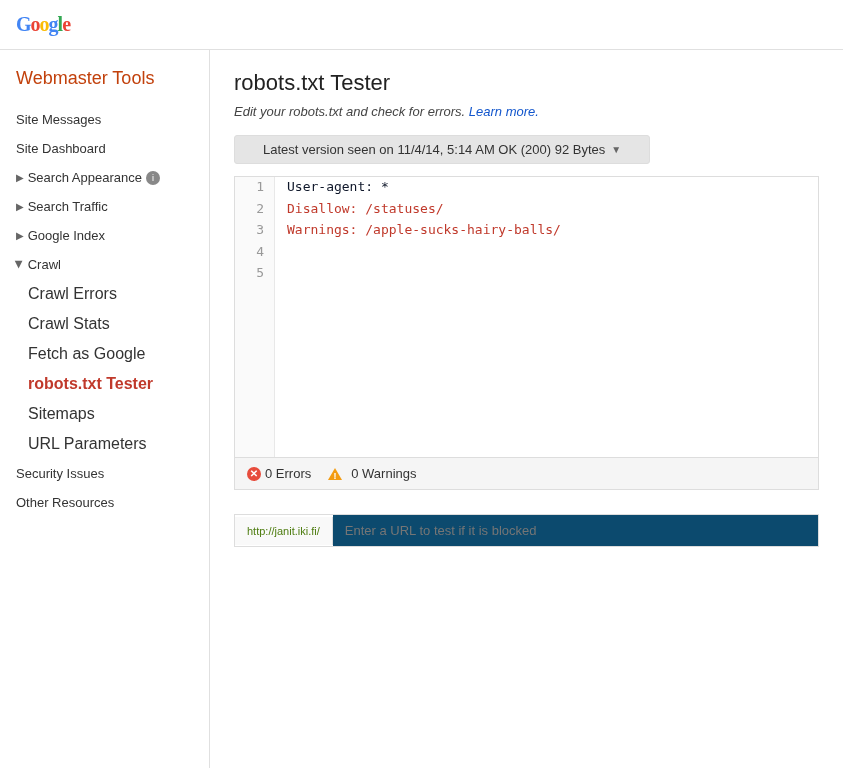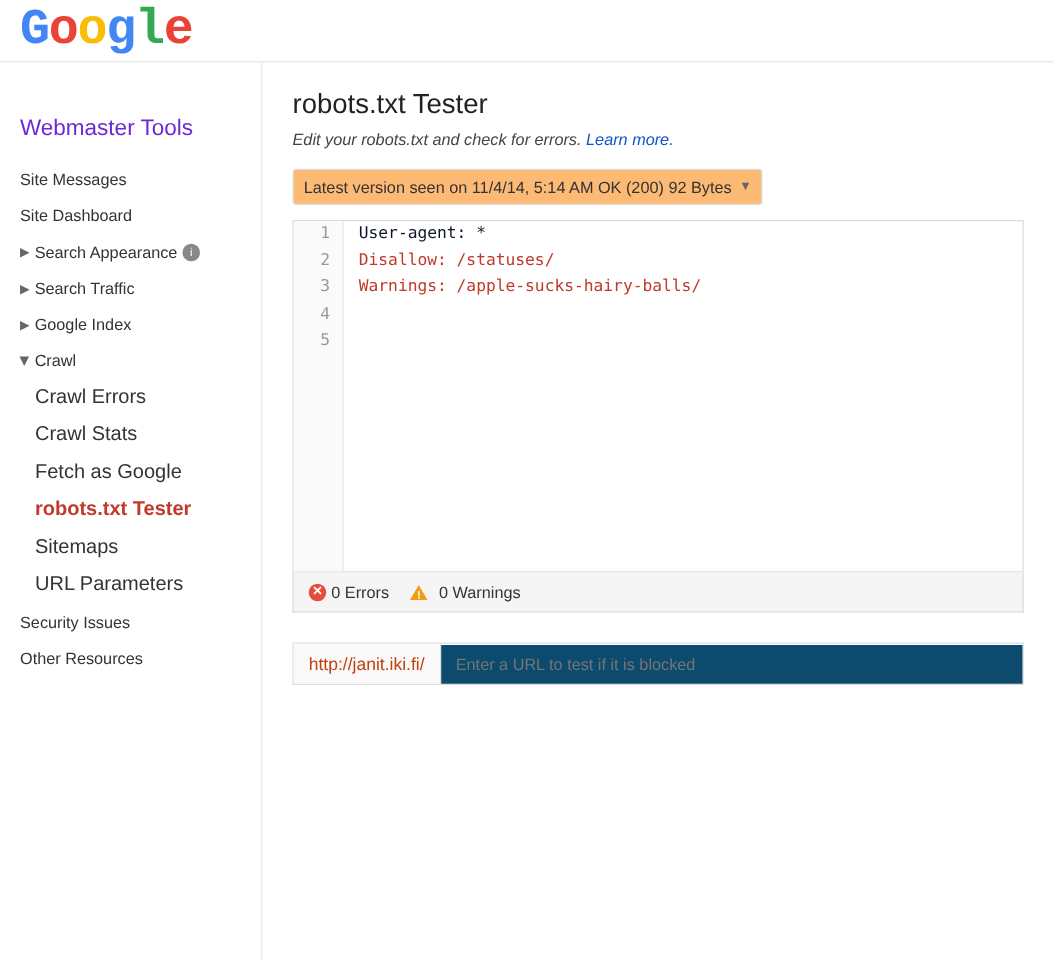--- a/index.html
+++ b/index.html
@@ -10,22 +10,22 @@
       height: 50px;
       border-bottom: 1px solid #e0e0e0;
       display: flex;
       align-items: center;
       padding: 0 16px;
       background: #fff;
     }
 
     
     .google-logo {
-      font-family: Liberation Mono, monospace;
-      font-size: 40px;
+      font-family: Liberation Serif, serif;
+      font-size: 20px;
       font-weight: bold;
       letter-spacing: -1px;
     }
     .g-blue { color: #4285F4; }
     .g-red { color: #EA4335; }
     .g-yellow { color: #FBBC05; }
     .g-green { color: #34A853; }
 
     
     #layout {
@@ -36,25 +36,24 @@
     
     #sidebar {
       width: 210px;
       min-width: 210px;
       border-right: 1px solid #e0e0e0;
       padding: 10px 0;
       background: #fff;
     }
 
     .sidebar-app-title {
-      color: #6d28d9;
+      color: #c2410c;
       font-size: 18px;
       font-weight: normal;
       padding: 8px 16px 16px 16px;
-      margin-top: 24px;
     }
 
     .sidebar-item {
       display: block;
       padding: 7px 16px;
       color: #333;
       text-decoration: none;
       cursor: pointer;
       font-size: 13px;
     }
@@ -124,24 +123,24 @@
     }
     .page-subtitle a {
       color: #1155CC;
       text-decoration: none;
     }
 
     
     .version-bar {
       display: inline-flex;
       align-items: center;
-      background: #fdba74;
+      background: #e5e5e5;
       border: 1px solid #ddd;
       border-radius: 3px;
-      padding: 6px 8px;
+      padding: 6px 28px;
       font-size: 13px;
       color: #333;
       margin-bottom: 12px;
       cursor: pointer;
       justify-content: space-between;
     }
     .version-bar .dropdown-arrow {
       margin-left: 6px;
       font-size: 10px;
       color: #666;
@@ -231,22 +230,22 @@
     .url-test-container {
       margin-top: 24px;
       border: 1px solid #ddd;
       display: flex;
       align-items: center;
       background: #fff;
     }
 
     .url-base {
       padding: 8px 12px;
-      font-size: 14px;
-      color: #c2410c;
+      font-size: 11px;
+      color: #4d7c0f;
       border-right: 1px solid #ddd;
       white-space: nowrap;
       background: #f9f9f9;
     }
 
     .url-input {
       flex: 1;
       border: none;
       outline: none;
       padding: 8px 12px;

